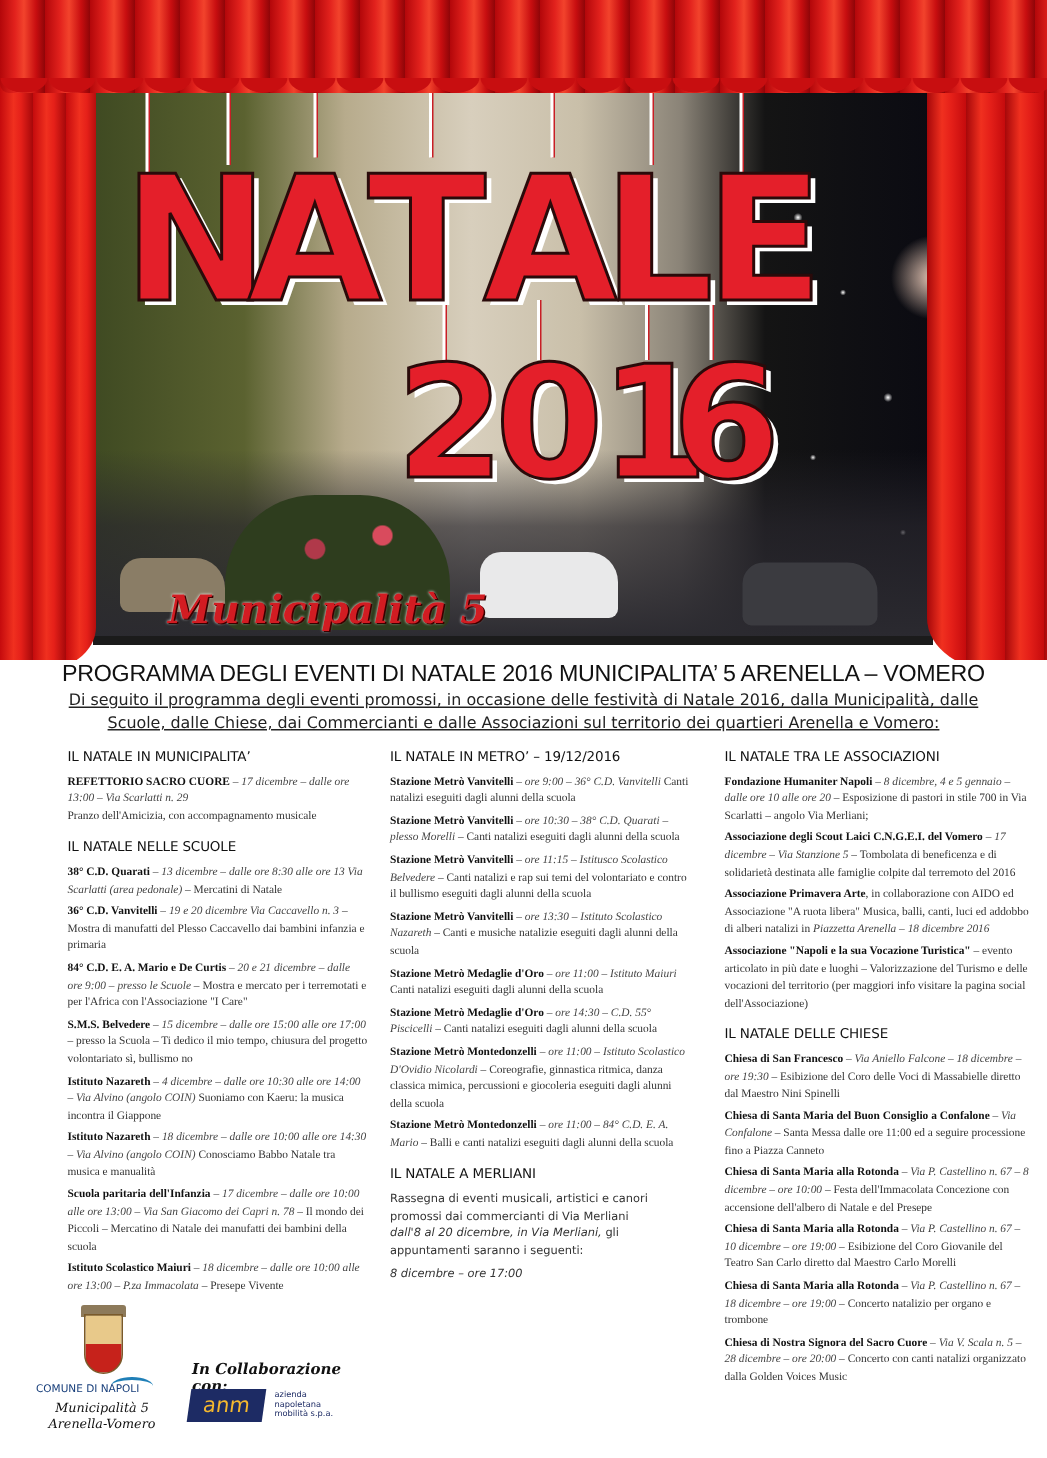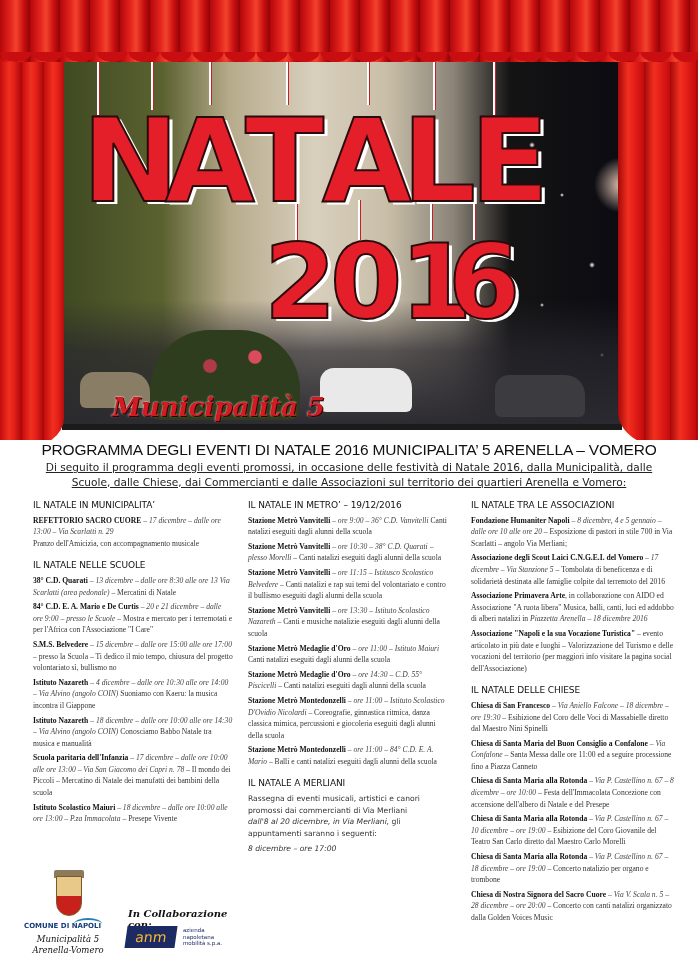--- a/index.html
+++ b/index.html
@@ -74,41 +74,41 @@
   .main-title {
     position: absolute; left: 0; top: 441px; width: 698px; text-align: center;
     font-family: "Liberation Sans Narrow", "Liberation Sans", sans-serif; font-size: 15.5px; color: #111; letter-spacing: -0.2px;
   }
   .intro {
     position: absolute; left: 40px; top: 460px; width: 618px; text-align: center;
     font-size: 10.6px; line-height: 14.5px; color: #222; text-decoration: underline;
   }
 
   
-  .col { position: absolute; top: 500px; font-size: 7.6px; line-height: 11.6px; color: #333; }
+  .col { position: absolute; top: 500px; font-size: 7.6px; line-height: 11.6px; color: #333; margin-left: 12px; }
   .col1 { left: 33px; width: 200px; }
   .col2 { left: 248px; width: 200px; }
   .col3 { left: 471px; width: 205px; }
   .sec-title { font-size: 9px; color: #111; margin-bottom: 3px; letter-spacing: -0.1px; }
   .sec-gap { height: 8px; }
   .entry { margin-bottom: 3px; font-family: Liberation Serif, serif; }
   .entry b { color: #111; font-weight: bold; }
   .entry i { color: #444; }
   .para { margin-bottom: 4px; }
 
   
   .logos { position: absolute; left: 20px; top: 870px; width: 220px; height: 100px; }
   .crest {
     position: absolute; left: 36px; top: 6px; width: 26px; height: 40px;
     background: linear-gradient(180deg, #e8c98a 0 50%, #c6221b 50% 100%);
     border-radius: 0 0 13px 13px; border: 1px solid #7a5a2a;
   }
   .crown { position: absolute; left: 34px; top: 0; width: 30px; height: 8px; background: #8d7a5a; border-radius: 2px 2px 0 0; }
   .wave { position: absolute; left: 54px; top: 48px; width: 28px; height: 12px; border-top: 2px solid #1f7fb7; border-radius: 50% 50% 0 0; }
-  .comune { position: absolute; left: 4px; top: 52px; font-size: 7px; font-weight: bold; color: #173e7a; }
+  .comune { position: absolute; left: 4px; top: 52px; font-size: 7px; font-weight: normal; color: #173e7a; }
   .munic-small { position: absolute; left: 8px; top: 64px; width: 80px; text-align: center;
     font-family: "DejaVu Serif", serif; font-style: italic; font-size: 8.5px; line-height: 11px; color: #111; }
   .collab { position: absolute; left: 108px; top: 38px; font-family: "DejaVu Serif", serif; font-style: italic; font-weight: bold; font-size: 10px; color: #111; }
   .anm-box { position: absolute; left: 106px; top: 56px; width: 50px; height: 22px; background: #1d2b64; color: #f5b82e;
     font-size: 14px; text-align: center; line-height: 22px; transform: skewX(-8deg); }
   .anm-text { position: absolute; left: 163px; top: 57px; font-size: 5.5px; line-height: 6.5px; color: #1d2b64; }
 </style>
 </head>
 <body>
 
@@ -157,20 +157,21 @@
 
 <div class="main-title">PROGRAMMA DEGLI EVENTI DI NATALE 2016 MUNICIPALITA’ 5 ARENELLA – VOMERO</div>
 <div class="intro">Di seguito il programma degli eventi promossi, in occasione delle festività di Natale 2016, dalla Municipalità, dalle Scuole, dalle Chiese, dai Commercianti e dalle Associazioni sul territorio dei quartieri Arenella e Vomero:</div>
 
 <div class="col col1">
   <div class="sec-title">IL NATALE IN MUNICIPALITA’</div>
   <div class="entry"><b>REFETTORIO SACRO CUORE</b><i> – 17 dicembre – dalle ore 13:00 – Via Scarlatti n. 29</i><br><span>Pranzo dell'Amicizia, con accompagnamento musicale</span></div>
   <div class="sec-gap"></div>
   <div class="sec-title">IL NATALE NELLE SCUOLE</div>
   <div class="entry"><b>38° C.D. Quarati</b><i> – 13 dicembre – dalle ore 8:30 alle ore 13 Via Scarlatti (area pedonale)</i><span> – Mercatini di Natale</span></div>
+  <div class="entry"><b>36° C.D. Vanvitelli</b><i> – 19 e 20 dicembre Via Caccavello n. 3</i><span> – Mostra di manufatti del Plesso Caccavello dai bambini infanzia e primaria</span></div>
   <div class="entry"><b>84° C.D. E. A. Mario e De Curtis</b><i> – 20 e 21 dicembre – dalle ore 9:00 – presso le Scuole</i><span> – Mostra e mercato per i terremotati e per l'Africa con l'Associazione "I Care"</span></div>
   <div class="entry"><b>S.M.S. Belvedere</b><i> – 15 dicembre – dalle ore 15:00 alle ore 17:00</i><span> – presso la Scuola – Ti dedico il mio tempo, chiusura del progetto volontariato sì, bullismo no</span></div>
   <div class="entry"><b>Istituto Nazareth</b><i> – 4 dicembre – dalle ore 10:30 alle ore 14:00 – Via Alvino (angolo COIN)</i><span> Suoniamo con Kaeru: la musica incontra il Giappone</span></div>
   <div class="entry"><b>Istituto Nazareth</b><i> – 18 dicembre – dalle ore 10:00 alle ore 14:30 – Via Alvino (angolo COIN)</i><span> Conosciamo Babbo Natale tra musica e manualità</span></div>
   <div class="entry"><b>Scuola paritaria dell'Infanzia</b><i> – 17 dicembre – dalle ore 10:00 alle ore 13:00 – Via San Giacomo dei Capri n. 78</i><span> – Il mondo dei Piccoli – Mercatino di Natale dei manufatti dei bambini della scuola</span></div>
   <div class="entry"><b>Istituto Scolastico Maiuri</b><i> – 18 dicembre – dalle ore 10:00 alle ore 13:00 – P.za Immacolata</i><span> – Presepe Vivente</span></div>
 </div>
 
 <div class="col col2">
   <div class="sec-title">IL NATALE IN METRO’ – 19/12/2016</div>

